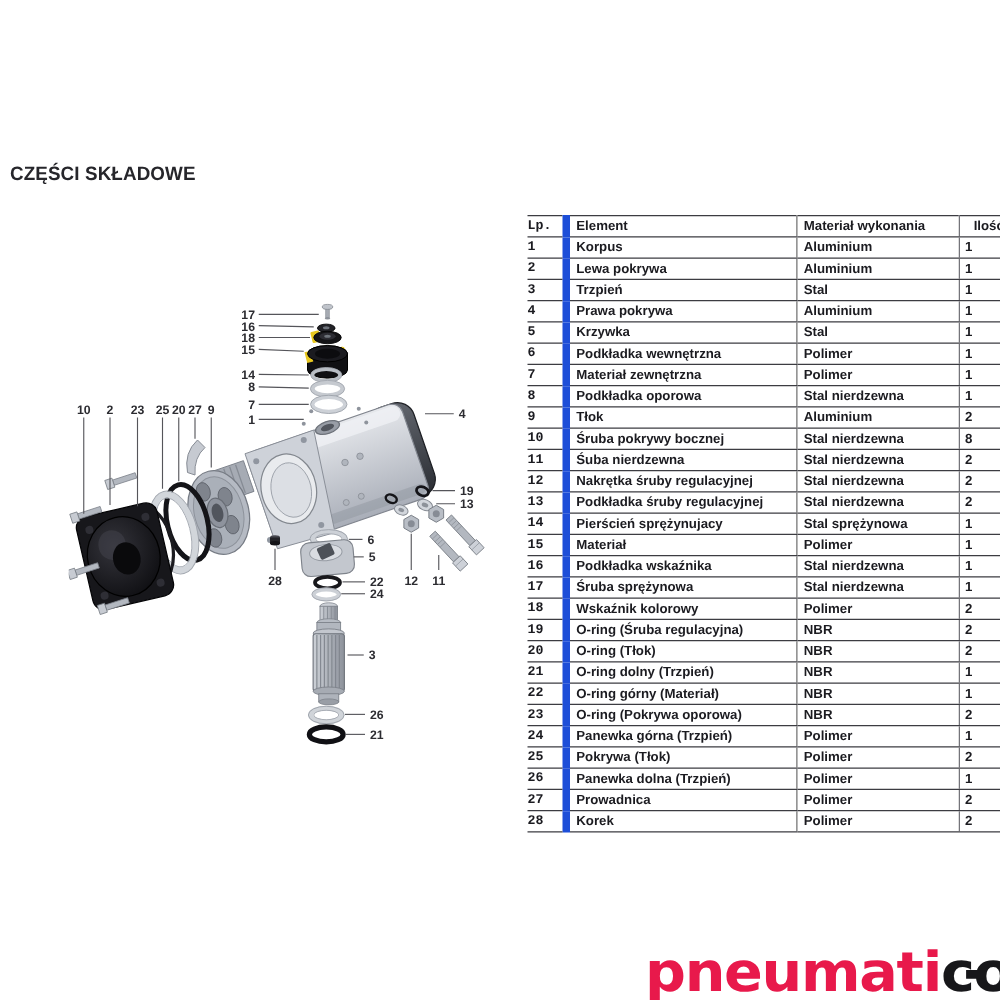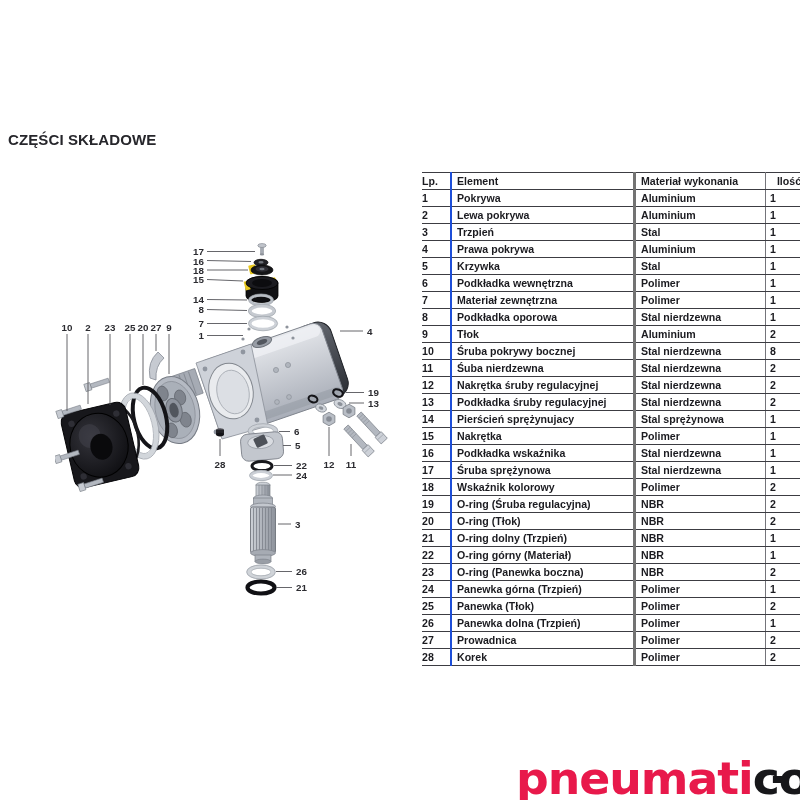--- a/index.html
+++ b/index.html
@@ -10,23 +10,23 @@
          color:#26262b;letter-spacing:.1px;transform:scaleX(.97);transform-origin:left top;}
 
   
   .tbl-wrap{position:absolute;left:422px;top:172px;}
   table.parts{border-collapse:collapse;table-layout:fixed;width:374px;
               border-top:1px solid #3c3c42;}
   table.parts th,table.parts td{
       border-bottom:1px solid #3c3c42;height:16px;padding:0;
       font-size:10.6px;font-weight:bold;color:#1b1b20;line-height:1;
       vertical-align:middle;white-space:nowrap;overflow:hidden;text-align:left;}
-  .col-lp{width:28px;text-align:left;}
-  .col-element{width:176px;padding-left:5px !important;border-left:2px solid #1d4ed8;}
-  .col-material{width:124px;padding-left:5px !important;border-left:3px solid #737373;}
+  .col-lp{width:28px;text-align:left;font-family:Liberation Mono, monospace;}
+  .col-element{width:176px;padding-left:5px !important;border-left:6px solid #1d4ed8;}
+  .col-material{width:124px;padding-left:5px !important;border-left:1px solid #737373;}
   .col-qty{width:46px;padding-left:4px !important;border-left:1px solid #74747a;}
   th.col-qty{text-align:center !important;padding-left:0 !important;}
 
   
   .diagram{position:absolute;left:55px;top:230px;}
   .callout{font-family:"Liberation Sans",sans-serif;font-size:9.8px;font-weight:bold;fill:#2c2c31;}
   .leader{stroke:#55555a;stroke-width:.9;fill:none;}
 
   
   .logo{position:absolute;left:516px;top:757px;font-family:"DejaVu Sans",sans-serif;
@@ -48,21 +48,21 @@
       <tr>
         <th class="col-lp">Lp.</th>
         <th class="col-element">Element</th>
         <th class="col-material">Materiał wykonania</th>
         <th class="col-qty">Ilość</th>
       </tr>
     </thead>
     <tbody>
         <tr>
           <td class="col-lp">1</td>
-          <td class="col-element">Pokrywa</td>
+          <td class="col-element">Korpus</td>
           <td class="col-material">Aluminium</td>
           <td class="col-qty">1</td>
         </tr>
         <tr>
           <td class="col-lp">2</td>
           <td class="col-element">Lewa pokrywa</td>
           <td class="col-material">Aluminium</td>
           <td class="col-qty">1</td>
         </tr>
         <tr>
@@ -132,21 +132,21 @@
           <td class="col-qty">2</td>
         </tr>
         <tr>
           <td class="col-lp">14</td>
           <td class="col-element">Pierścień sprężynujacy</td>
           <td class="col-material">Stal sprężynowa</td>
           <td class="col-qty">1</td>
         </tr>
         <tr>
           <td class="col-lp">15</td>
-          <td class="col-element">Nakrętka</td>
+          <td class="col-element">Materiał</td>
           <td class="col-material">Polimer</td>
           <td class="col-qty">1</td>
         </tr>
         <tr>
           <td class="col-lp">16</td>
           <td class="col-element">Podkładka wskaźnika</td>
           <td class="col-material">Stal nierdzewna</td>
           <td class="col-qty">1</td>
         </tr>
         <tr>
@@ -180,33 +180,33 @@
           <td class="col-qty">1</td>
         </tr>
         <tr>
           <td class="col-lp">22</td>
           <td class="col-element">O-ring górny (Materiał)</td>
           <td class="col-material">NBR</td>
           <td class="col-qty">1</td>
         </tr>
         <tr>
           <td class="col-lp">23</td>
-          <td class="col-element">O-ring (Panewka boczna)</td>
+          <td class="col-element">O-ring (Pokrywa oporowa)</td>
           <td class="col-material">NBR</td>
           <td class="col-qty">2</td>
         </tr>
         <tr>
           <td class="col-lp">24</td>
           <td class="col-element">Panewka górna (Trzpień)</td>
           <td class="col-material">Polimer</td>
           <td class="col-qty">1</td>
         </tr>
         <tr>
           <td class="col-lp">25</td>
-          <td class="col-element">Panewka (Tłok)</td>
+          <td class="col-element">Pokrywa (Tłok)</td>
           <td class="col-material">Polimer</td>
           <td class="col-qty">2</td>
         </tr>
         <tr>
           <td class="col-lp">26</td>
           <td class="col-element">Panewka dolna (Trzpień)</td>
           <td class="col-material">Polimer</td>
           <td class="col-qty">1</td>
         </tr>
         <tr>

